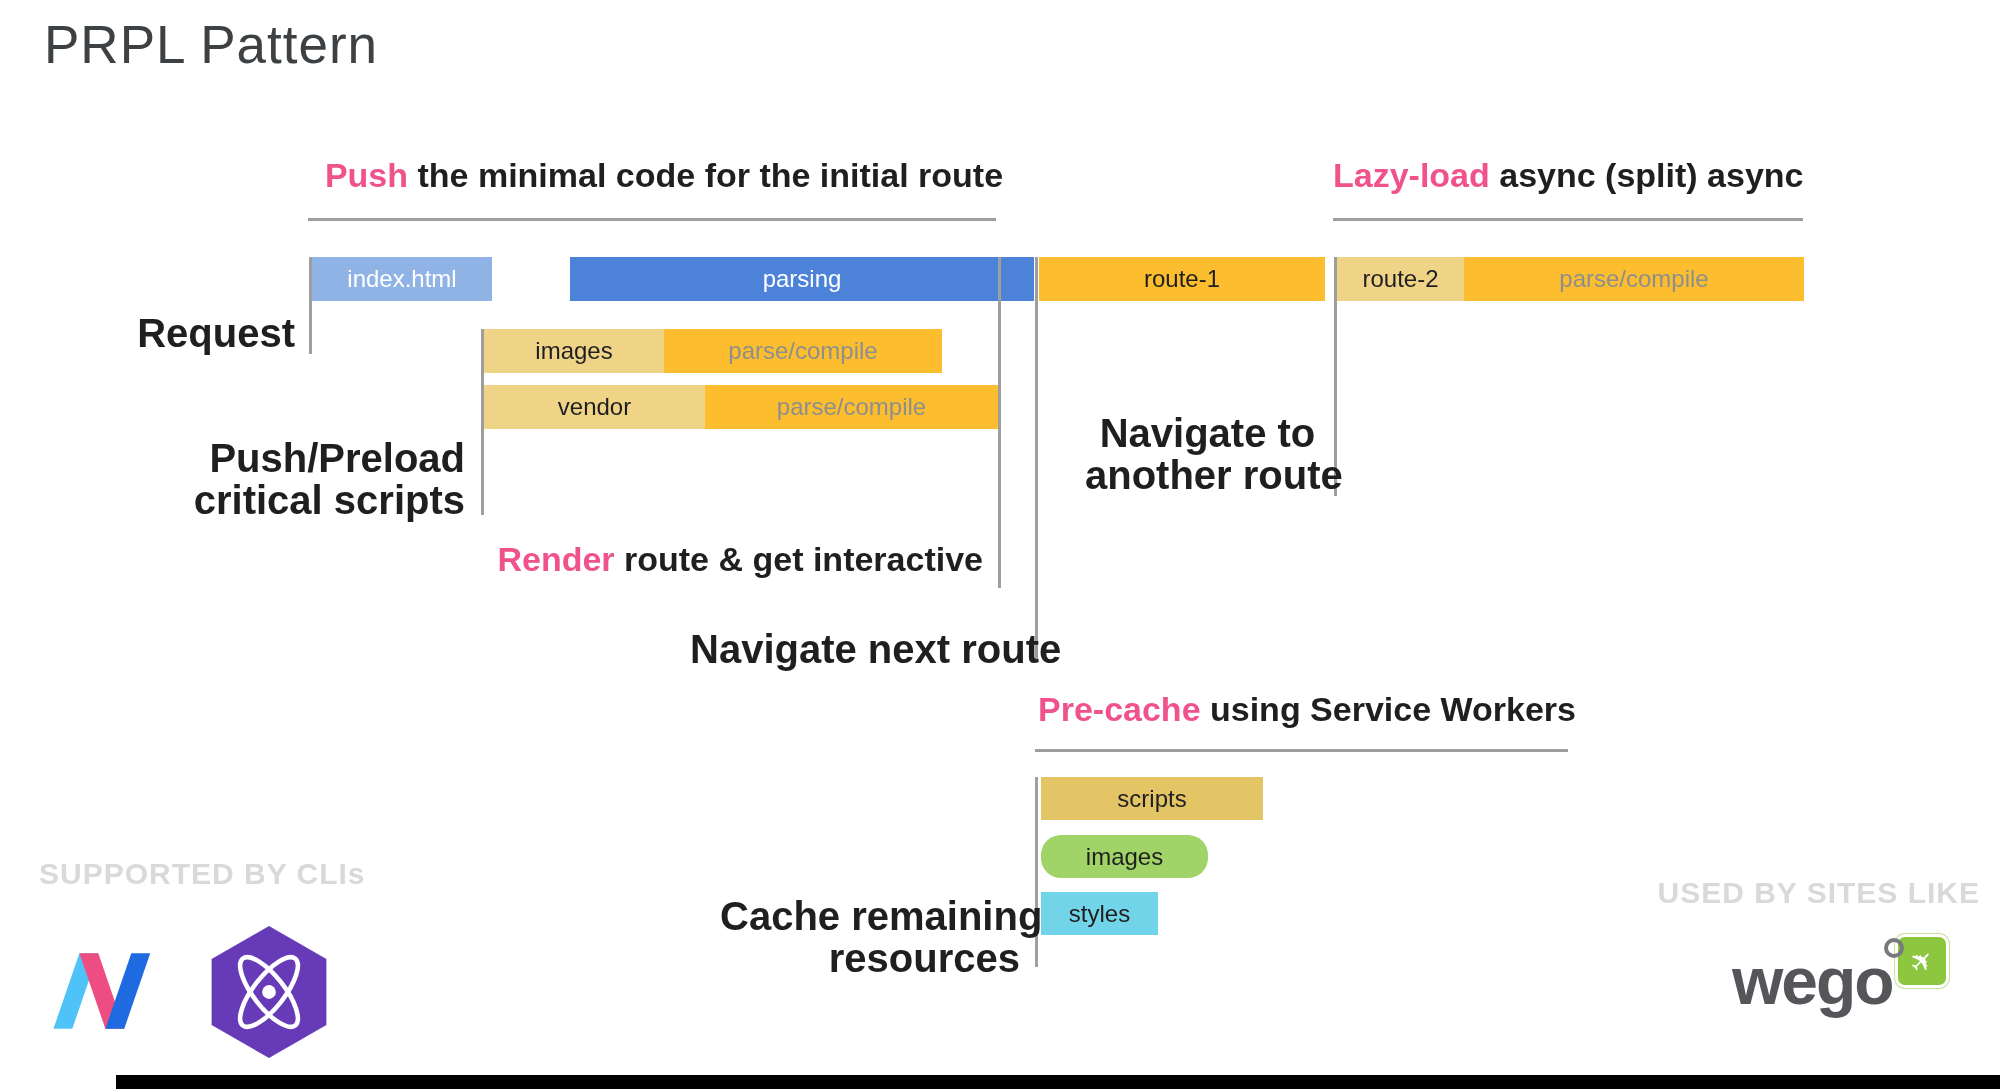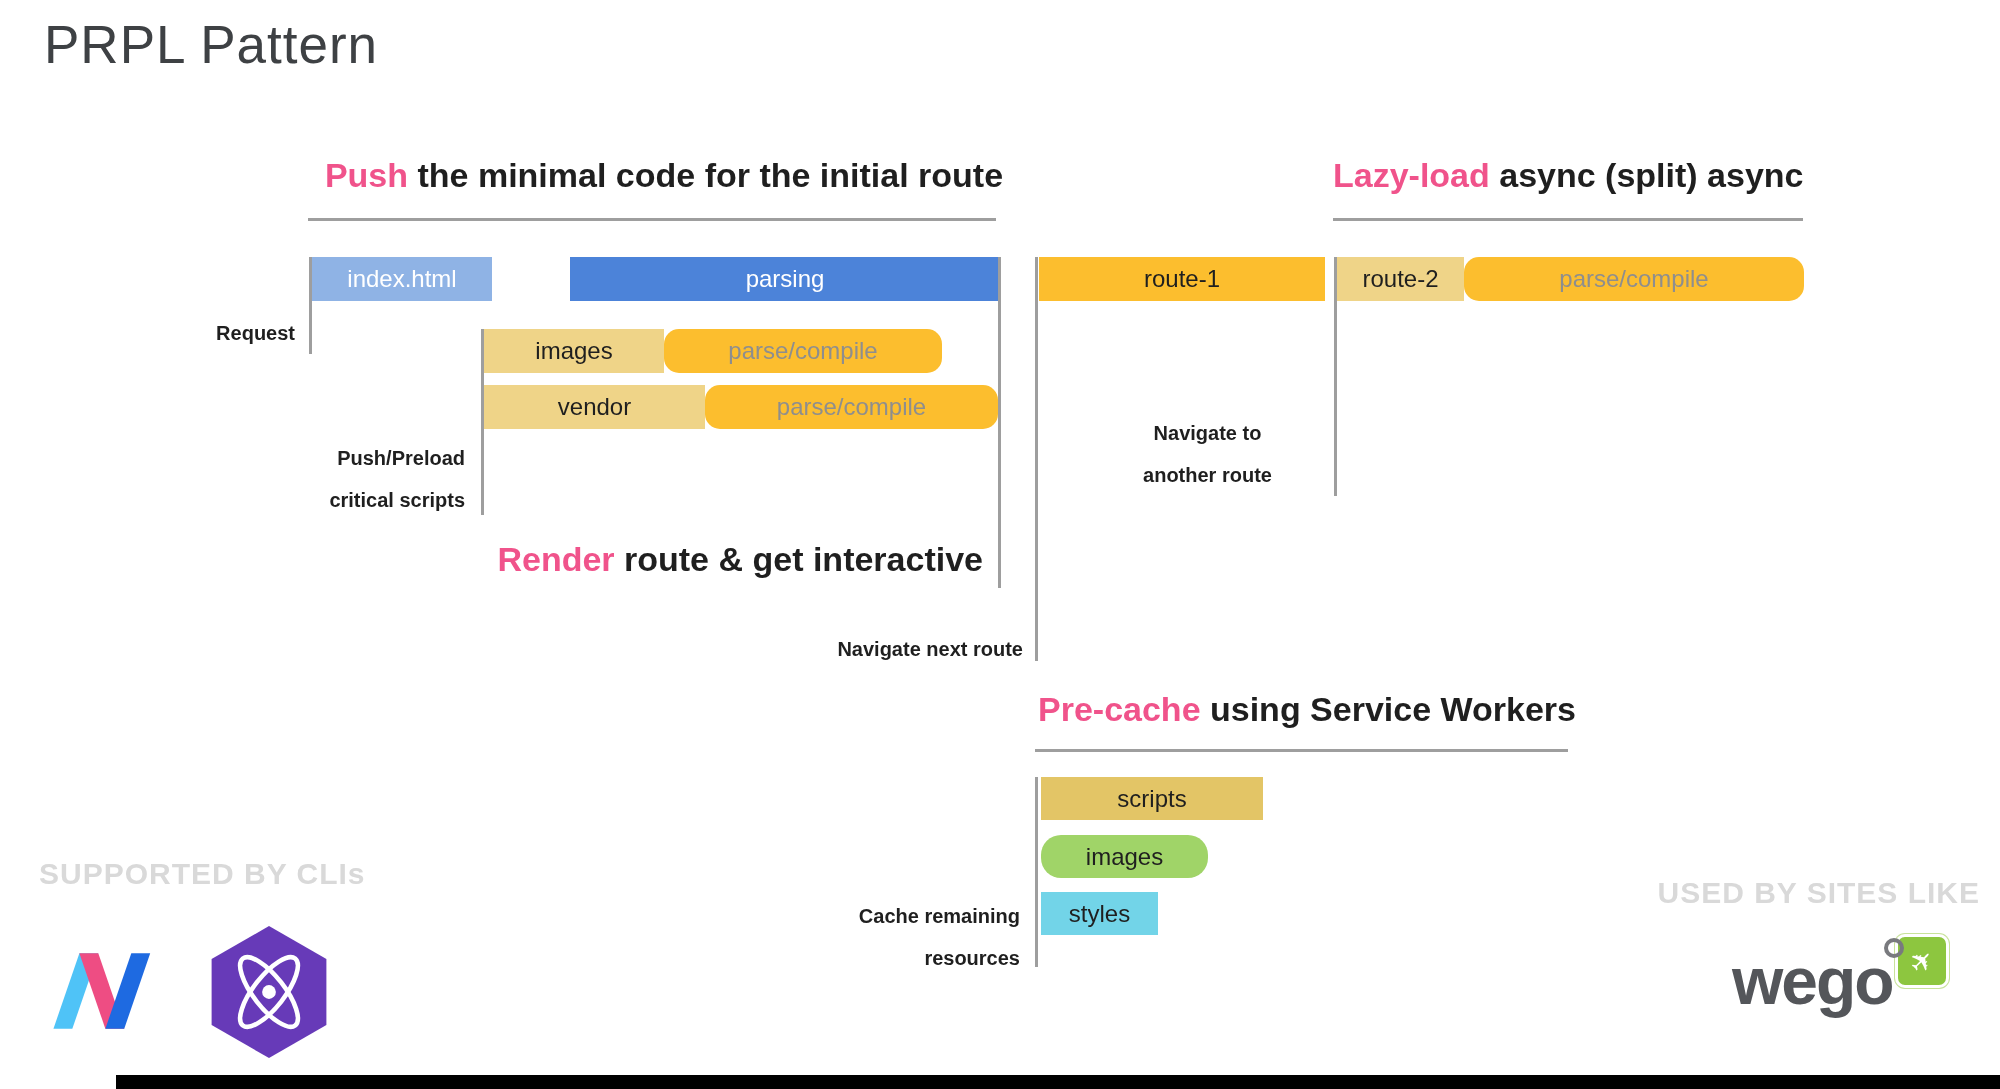--- a/index.html
+++ b/index.html
@@ -22,25 +22,25 @@
   .heading{font-size:34px;font-weight:bold;color:var(--text-dark);white-space:nowrap;}
   .heading .hl{color:var(--pink);}
   .hline{height:3px;background:var(--line-gray);}
   .vline{width:3px;background:var(--line-gray);}
   .bar{
     height:44px;display:flex;align-items:center;justify-content:center;
     font-size:24px;white-space:nowrap;
   }
   .bar.sm{height:43px;}
   .bar.white-t{color:#fff;}
-  .bar.muted-t{color:var(--text-muted);border-radius:15px;}
+  .bar.muted-t{color:var(--text-muted);}
   .bg-blue{background:var(--blue);} .bg-blue-light{background:var(--blue-light);}
   .bg-amber{background:var(--amber);} .bg-amber-light{background:var(--amber-light);}
   .bg-khaki{background:var(--khaki);} .bg-green{background:var(--green);} .bg-cyan{background:var(--cyan);}
-  .lbl{font-size:20px;font-weight:bold;color:var(--text-dark);line-height:42px;white-space:nowrap;}
+  .lbl{font-size:40px;font-weight:bold;color:var(--text-dark);line-height:42px;white-space:nowrap;}
   .ra{text-align:right;} .ca{text-align:center;}
   .footer-gray{font-size:30px;font-weight:bold;color:var(--footer-gray);letter-spacing:1px;white-space:nowrap;}
   #wego{display:flex;align-items:flex-start;}
   #wego .wordmark{
     font-size:66px;font-weight:bold;color:var(--wego-gray);letter-spacing:-2px;line-height:66px;
   }
   #wego .ring{
     width:12px;height:12px;border:4px solid #797a7e;border-radius:50%;
     position:absolute;left:152px;top:-10px;
   }
@@ -63,21 +63,21 @@
     <span class="hl">Push</span><span> the minimal code for the initial route</span>
   </div>
   <div class="abs hline" style="left:308px;top:218px;width:688px;"></div>
 
   <div class="abs heading ca" style="left:1333px;top:156px;width:470px;">
     <span class="hl">Lazy-load</span><span> async (split) async</span>
   </div>
   <div class="abs hline" style="left:1333px;top:218px;width:470px;"></div>
 
   <div class="abs bar bg-blue-light white-t" style="left:312px;top:257px;width:180px;">index.html</div>
-  <div class="abs bar bg-blue white-t" style="left:570px;top:257px;width:430px;">parsing</div>
+  <div class="abs bar bg-blue white-t" style="left:570px;top:257px;width:464px;">parsing</div>
   <div class="abs bar bg-amber" style="left:1039px;top:257px;width:286px;">route-1</div>
   <div class="abs bar bg-amber-light" style="left:1337px;top:257px;width:127px;">route-2</div>
   <div class="abs bar bg-amber muted-t" style="left:1464px;top:257px;width:340px;">parse/compile</div>
 
   <div class="abs bar bg-amber-light" style="left:484px;top:329px;width:180px;">images</div>
   <div class="abs bar bg-amber muted-t" style="left:664px;top:329px;width:278px;">parse/compile</div>
 
   <div class="abs bar bg-amber-light" style="left:484px;top:385px;width:221px;">vendor</div>
   <div class="abs bar bg-amber muted-t" style="left:705px;top:385px;width:293px;">parse/compile</div>
 

